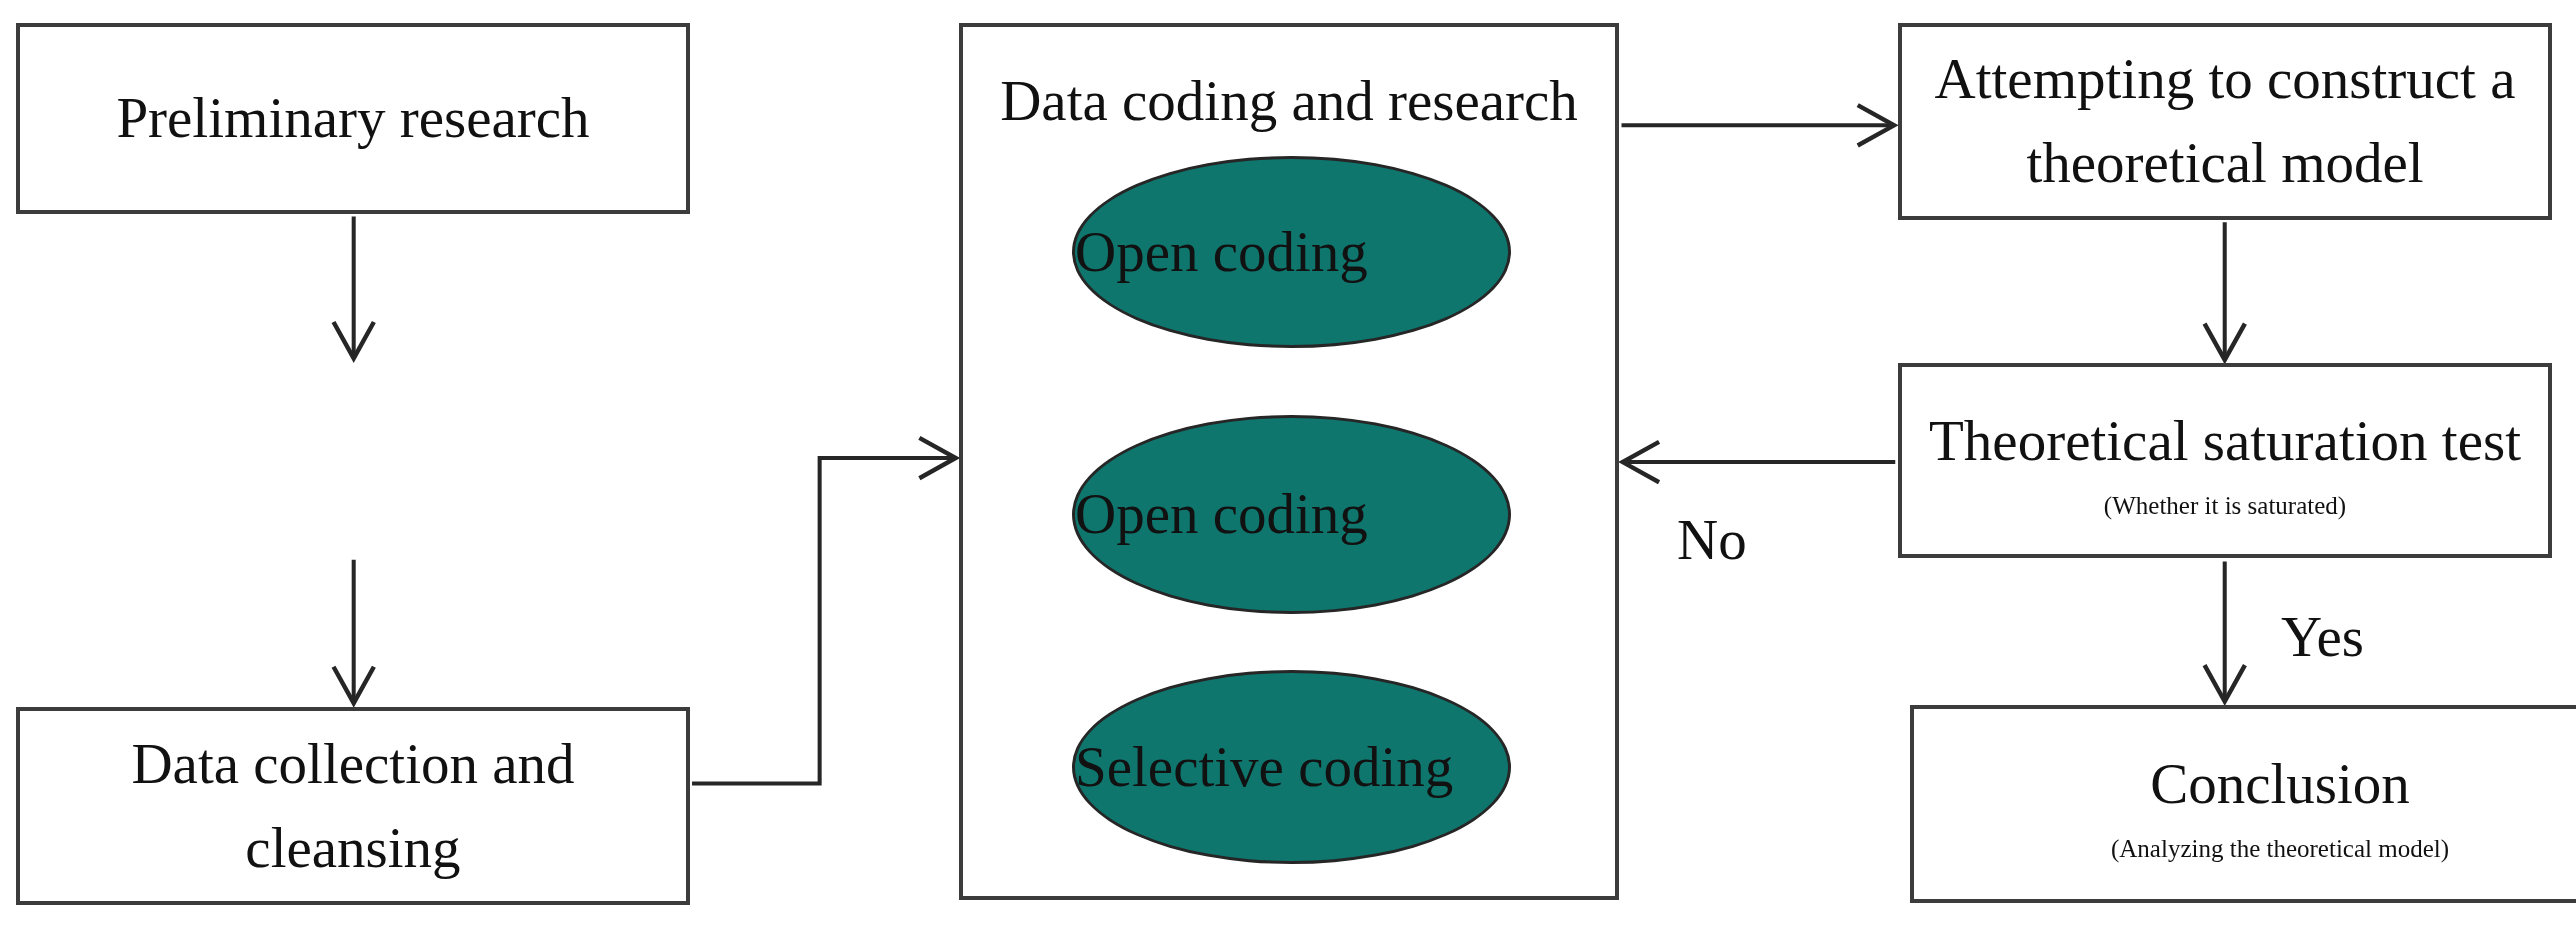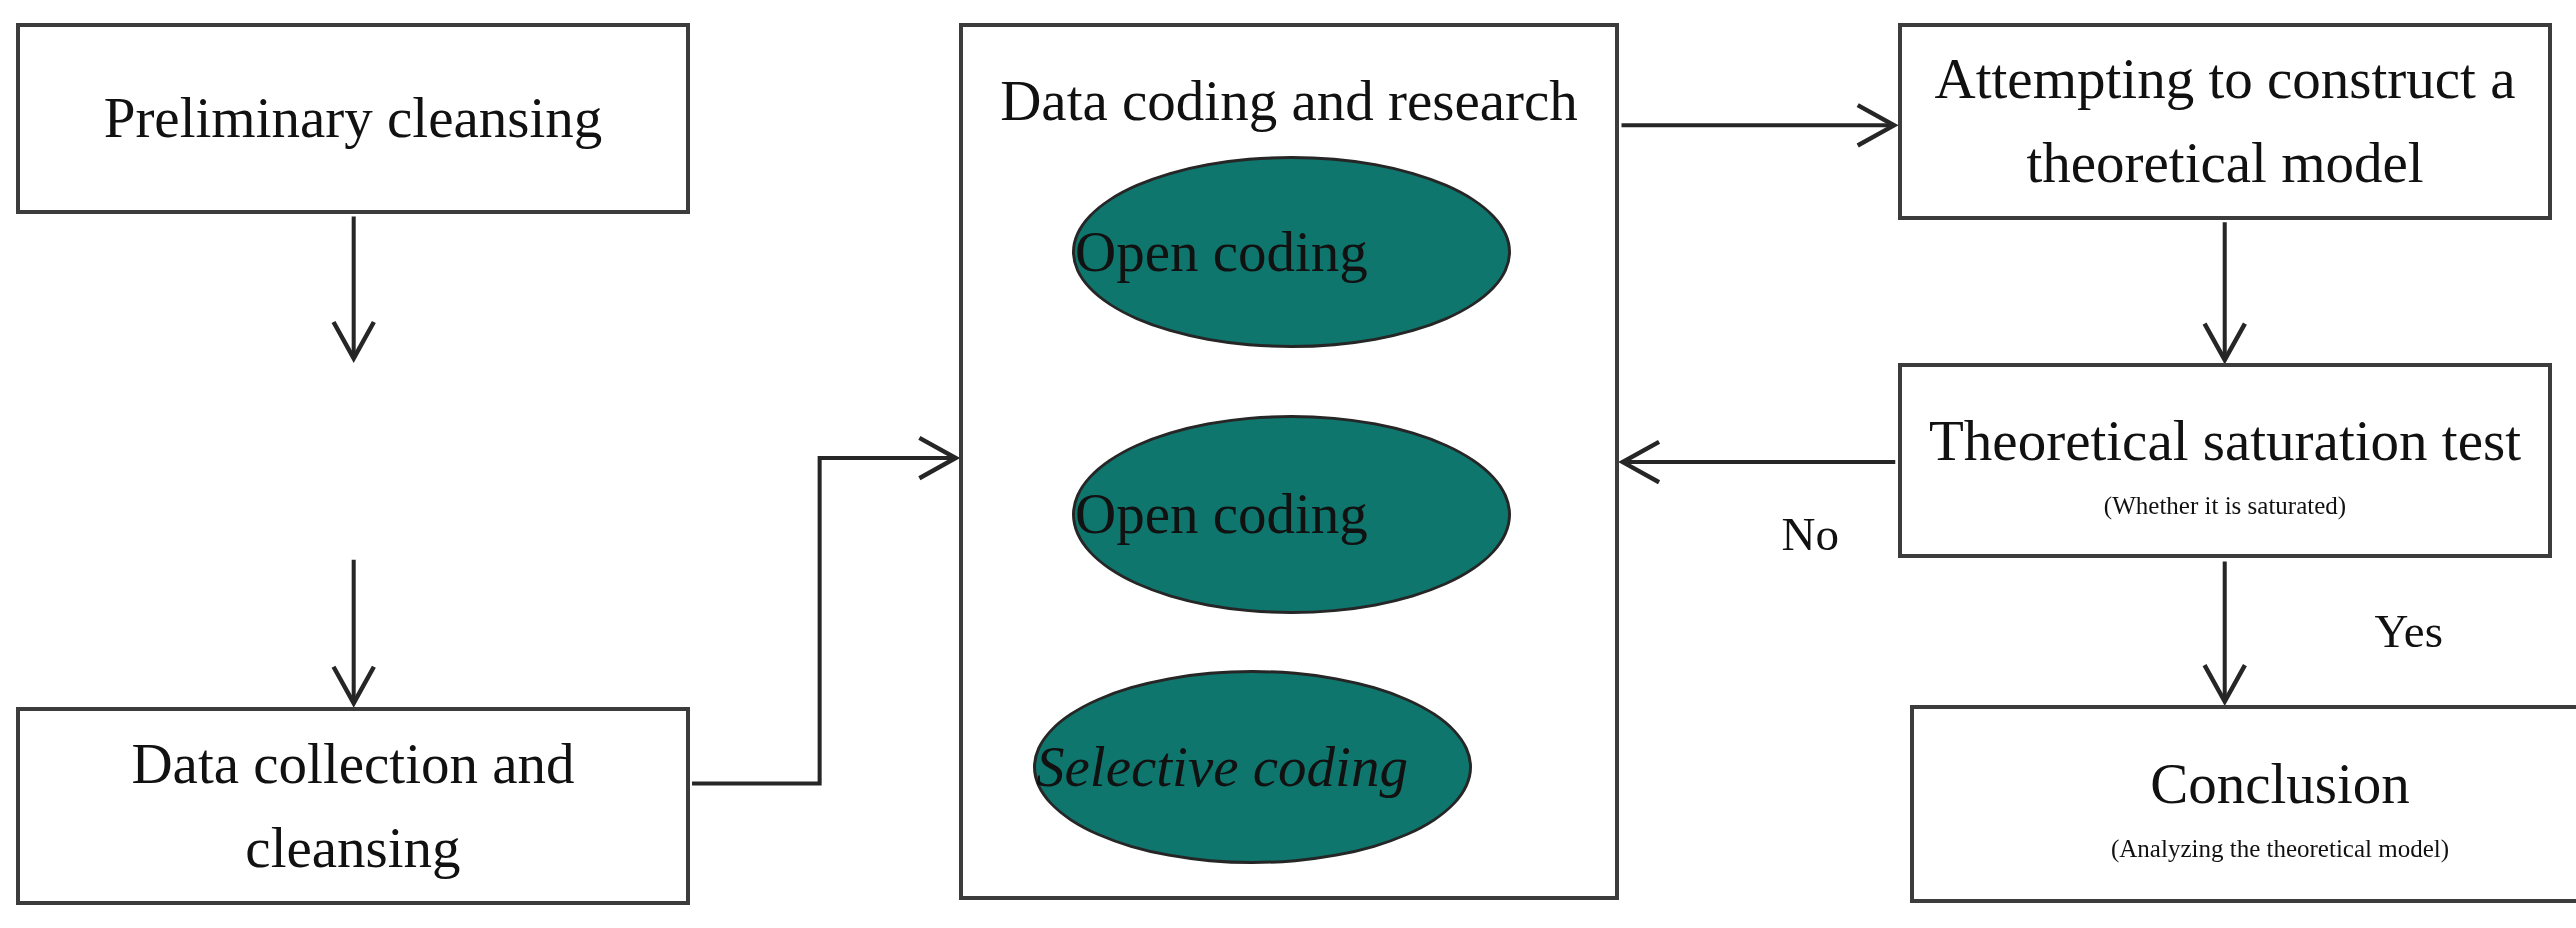--- a/index.html
+++ b/index.html
@@ -63,26 +63,26 @@
     border-radius: 50%;
     background: #0f766e;
     display: flex;
     align-items: center;
     justify-content: flex-start;
     box-sizing: border-box;
   }
   .ellipse .label { white-space: nowrap; }
   .e1 { left: 1072px; top: 156px; width: 439px; height: 192px; }
   .e2 { left: 1072px; top: 415px; width: 439px; height: 199px; }
-  .e3 { left: 1033px; top: 670px; width: 439px; height: 194px; font-style: italic; }
+  .e3 { left: 1072px; top: 670px; width: 439px; height: 194px; }
   .edge-label {
     position: absolute;
-    font-size: 47px;
+    font-size: 57px;
     width: 162px;
-    text-align: right;
+    text-align: left;
     color: #111111;
   }
   .lbl-no  { left: 1677px; top: 507px; }
   .lbl-yes { left: 2281px; top: 604px; }
 </style>
 </head>
 <body>
 
 <div id="canvas">
 
@@ -97,21 +97,21 @@
       <line x1="438" y1="693" x2="438" y2="868" marker-end="url(#arrow)"></line>
       <polyline points="857,970 1015,970 1015,567 1181,567" marker-end="url(#arrow)"></polyline>
       <line x1="2008" y1="155" x2="2343" y2="155" marker-end="url(#arrow)"></line>
       <line x1="2755" y1="275" x2="2755" y2="443" marker-end="url(#arrow)"></line>
       <line x1="2347" y1="572" x2="2012" y2="572" marker-end="url(#arrow)"></line>
       <line x1="2755" y1="695" x2="2755" y2="866" marker-end="url(#arrow)"></line>
     </g>
   </svg>
 
   <div class="box b-l1">
-    <div class="label">Preliminary cleansing</div>
+    <div class="label">Preliminary research</div>
   </div>
 
 
   <div class="box b-l3">
     <div class="label">Data collection and</div>
     <div class="label">cleansing</div>
   </div>
 
   <div class="box b-m">
     <div class="label">Data coding and research</div>

